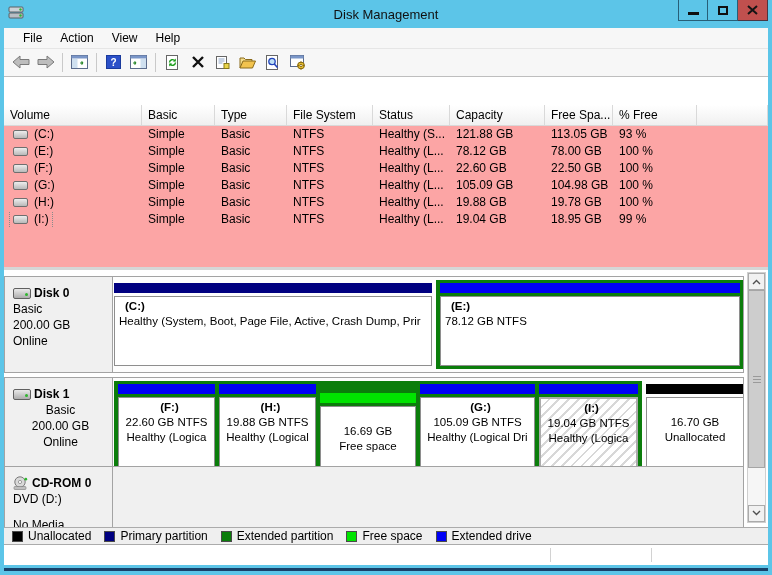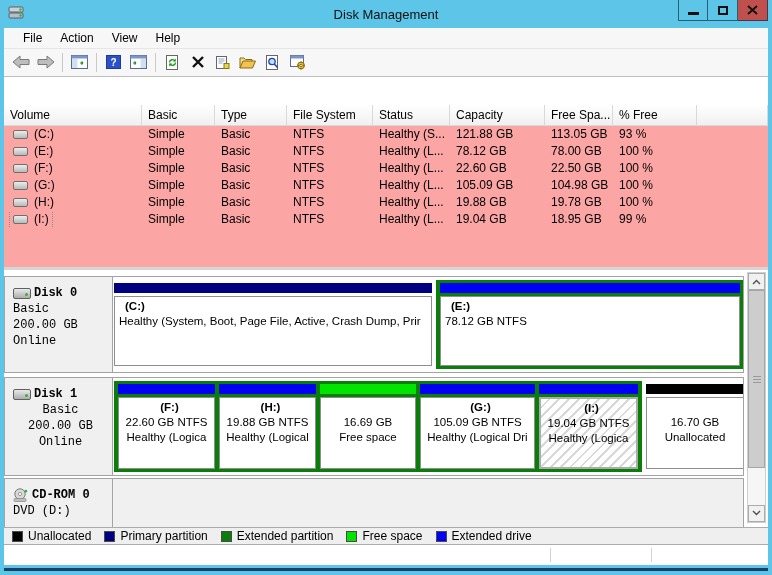--- a/index.html
+++ b/index.html
@@ -49,21 +49,21 @@
   .drive-ico { width:15px; height:9px; border:1px solid #6F6F6F; border-radius:2px;
                background:linear-gradient(#EDEDED,#B9B9B9); flex:0 0 auto; }
 
   .splitter { height:3px; background:#D6D6D6; }
 
   
   .graph-pane { position:relative; height:271px; background:#FFFFFF; overflow:hidden; }
   .disk-row { position:absolute; left:0; width:740px; border:1px solid #A3A3A3; background:#FDFDFD; overflow:hidden; }
   .disk-row.gray { background:#F0F0F0; }
   .disk-label { position:absolute; left:0; top:0; bottom:0; width:108px; background:#F0F0F0;
-                border-right:1px solid #A3A3A3; padding:8px 4px 0 8px; overflow:hidden;font-family:Liberation Mono, monospace; }
+                border-right:1px solid #A3A3A3; padding:8px 4px 0 8px; overflow:hidden; }
   .disk-title { font-weight:bold; display:flex; align-items:center; gap:3px; height:16px; white-space:nowrap; }
   .disk-line { height:16px; line-height:16px; white-space:nowrap; }
   .hdd-ico { width:18px; height:11px; border:1px solid #606060; border-radius:2px;
              background:linear-gradient(#E9E9E9,#ADADAD); position:relative; flex:0 0 auto; }
   .hdd-ico::after { content:""; position:absolute; right:2px; bottom:2px; width:3px; height:3px;
                     border-radius:50%; background:#2FB52F; }
   .cd-ico { width:16px; height:14px; flex:0 0 auto; }
 
   .ext-group { position:absolute; top:3px; bottom:3px; }
   .part-cell { position:absolute; top:6px; bottom:6px; }
@@ -363,21 +363,21 @@
         </div>
       </div>
       <div class="part-cell" style="left:214px; width:97px;">
         <div class="part-bar" style="background-color: rgb(0, 0, 245);"></div>
         <div class="part-box">
           <div class="pl1">(H:)</div>
           <div class="pl2">19.88 GB NTFS</div>
           <div class="pl3">Healthy (Logical</div>
         </div>
       </div>
-      <div class="part-cell" style="left:315px; width:96px;">
+      <div class="part-cell" style="left:315px; width:96px;margin-top:9px;">
         <div class="part-bar" style="background-color: rgb(0, 228, 0);"></div>
         <div class="part-box">
           <div class="pl1"></div>
           <div class="pl2">16.69 GB</div>
           <div class="pl3">Free space</div>
         </div>
       </div>
       <div class="part-cell" style="left:415px; width:115px;">
         <div class="part-bar" style="background-color: rgb(0, 0, 245);"></div>
         <div class="part-box">
@@ -397,21 +397,21 @@
       <div class="part-cell" style="left:641px; width:98px;">
         <div class="part-bar" style="background-color: rgb(0, 0, 0);"></div>
         <div class="part-box">
           <div class="pl1"></div>
           <div class="pl2">16.70 GB</div>
           <div class="pl3">Unallocated</div>
         </div>
       </div>
     </div>
 
-    <div class="disk-row gray" style="top:208px; height:97px;padding-left:44px;">
+    <div class="disk-row gray" style="top:196px; height:97px;padding-left:44px;">
       <div class="disk-label">
         <div class="disk-title">
           <svg class="cd-ico" viewBox="0 0 16 14">
             <circle cx="7" cy="6" r="5.2" fill="#D9D9D9" stroke="#7A7A7A"></circle>
             <circle cx="7" cy="6" r="1.6" fill="#FFFFFF" stroke="#9A9A9A"></circle>
             <rect x="1" y="10.5" width="12" height="3" rx="1" fill="#BFBFBF" stroke="#7A7A7A" stroke-width="0.6"></rect>
             <circle cx="12.8" cy="3.2" r="1.4" fill="#2FB52F"></circle>
           </svg>
           <span>CD-ROM 0</span>
         </div>

